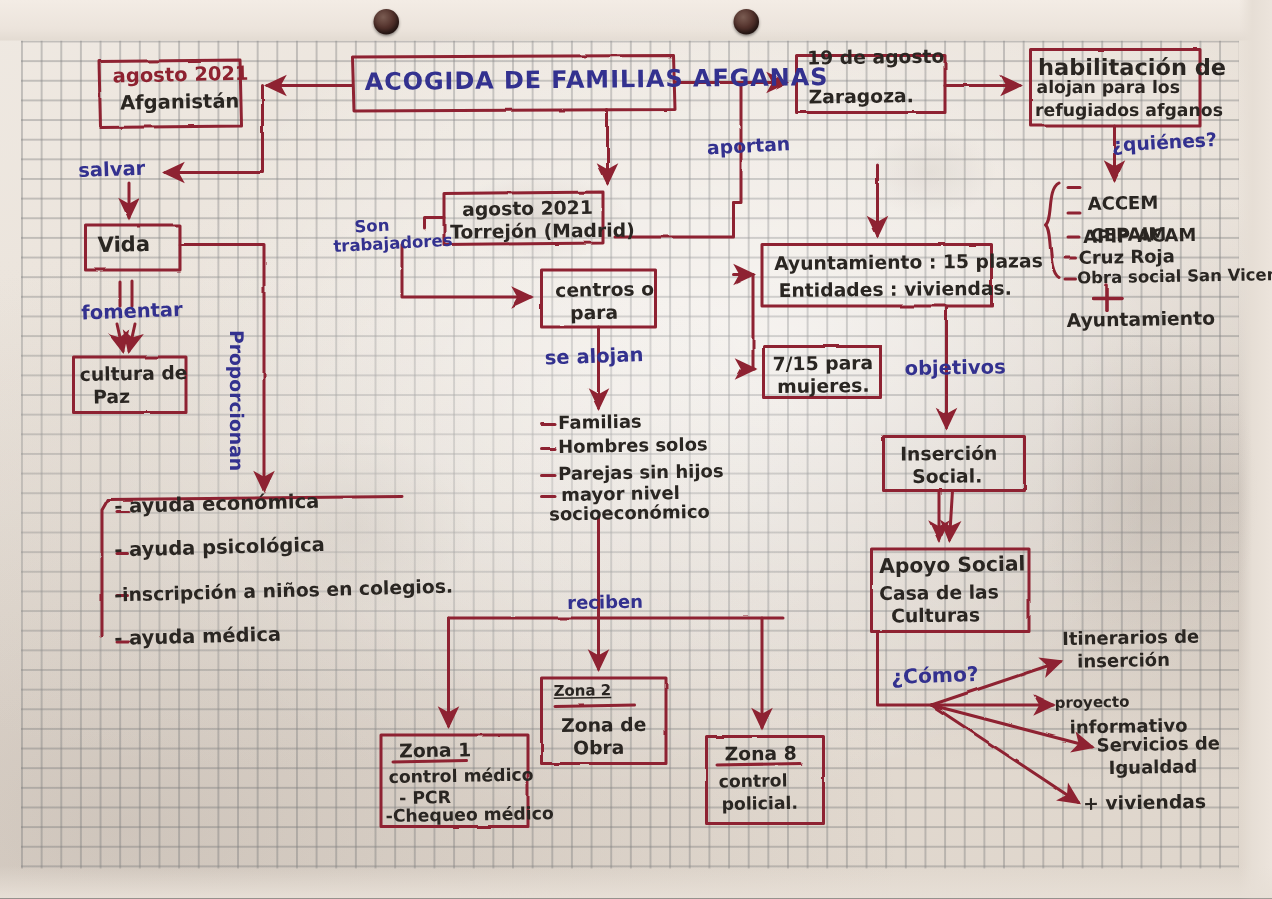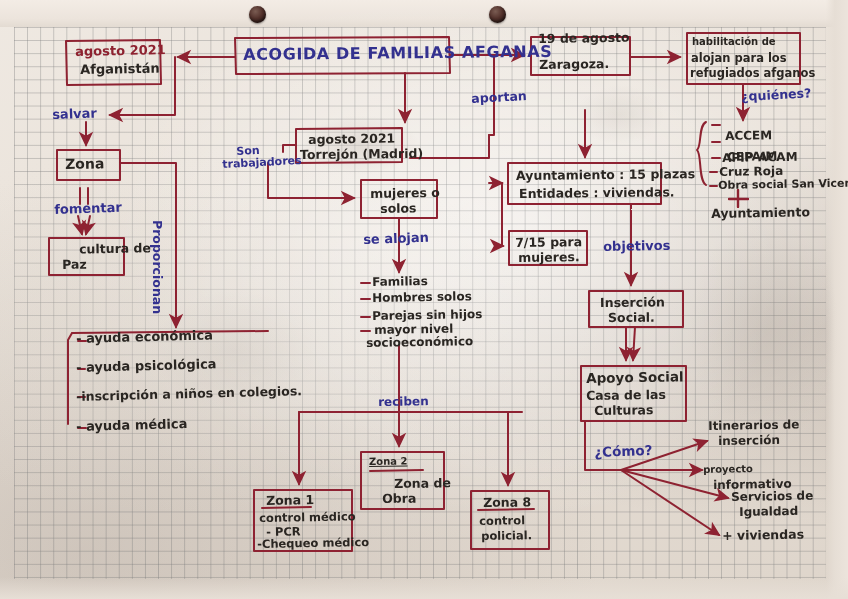--- a/index.html
+++ b/index.html
@@ -216,33 +216,33 @@
   <div class="pin" style="left:489px;top:6px;"></div>
 
   <div class="lbl red hand" style="left:75px;top:45px;font-size:13px;transform:rotate(-1.2deg);">agosto 2021</div>
   <div class="lbl blk hand" style="left:80px;top:63px;font-size:13px;transform:rotate(-1deg);">Afganistán</div>
 
   <div class="lbl blue hand" style="left:243px;top:46px;font-size:16px;letter-spacing:.6px;transform:rotate(-.6deg);">ACOGIDA DE FAMILIAS AFGANAS</div>
 
   <div class="lbl blk hand" style="left:538px;top:32px;font-size:12.5px;transform:rotate(-.8deg);">19 de agosto</div>
   <div class="lbl blk hand" style="left:539px;top:58px;font-size:12.5px;transform:rotate(-.8deg);">Zaragoza.</div>
 
-  <div class="lbl blk hand" style="left:692px;top:37px;font-size:10px;">habilitación de</div>
+  <div class="lbl blk hand" style="left:692px;top:37px;font-size:15px;">habilitación de</div>
   <div class="lbl blk hand" style="left:691px;top:52px;font-size:11.5px;">alojan para los</div>
   <div class="lbl blk hand" style="left:690px;top:67px;font-size:11.5px;">refugiados afganos</div>
 
   <div class="lbl blk hand" style="left:308px;top:133px;font-size:12.5px;transform:rotate(-1deg);">agosto 2021</div>
   <div class="lbl blk hand" style="left:300px;top:148px;font-size:12.5px;transform:rotate(-.6deg);">Torrejón (Madrid)</div>
 
-  <div class="lbl blk hand" style="left:370px;top:187px;font-size:12.5px;transform:rotate(-1deg);">mujeres o</div>
-  <div class="lbl blk hand" style="left:380px;top:202px;font-size:12.5px;transform:rotate(-1deg);">solos</div>
-
-  <div class="lbl blk hand" style="left:65px;top:157px;font-size:14px;transform:rotate(-1deg);">Zona</div>
-
-  <div class="lbl blk hand" style="left:53px;top:243px;font-size:12.5px;transform:rotate(-1deg);padding-left:26px;">cultura de</div>
+  <div class="lbl blk hand" style="left:370px;top:187px;font-size:12.5px;transform:rotate(-1deg);">centros o</div>
+  <div class="lbl blk hand" style="left:380px;top:202px;font-size:12.5px;transform:rotate(-1deg);">para</div>
+
+  <div class="lbl blk hand" style="left:65px;top:157px;font-size:14px;transform:rotate(-1deg);">Vida</div>
+
+  <div class="lbl blk hand" style="left:53px;top:243px;font-size:12.5px;transform:rotate(-1deg);">cultura de</div>
   <div class="lbl blk hand" style="left:62px;top:258px;font-size:12.5px;transform:rotate(-1deg);">Paz</div>
 
   <div class="lbl blk hand" style="left:516px;top:169px;font-size:12.5px;transform:rotate(-.6deg);">Ayuntamiento : 15 plazas</div>
   <div class="lbl blk hand" style="left:519px;top:187px;font-size:12.5px;transform:rotate(-.6deg);">Entidades : viviendas.</div>
 
   <div class="lbl blk hand" style="left:515px;top:236px;font-size:12.5px;transform:rotate(-.8deg);">7/15 para</div>
   <div class="lbl blk hand" style="left:518px;top:251px;font-size:12.5px;transform:rotate(-.8deg);">mujeres.</div>
 
   <div class="lbl blk hand" style="left:600px;top:296px;font-size:12.5px;transform:rotate(-.5deg);">Inserción</div>
   <div class="lbl blk hand" style="left:608px;top:311px;font-size:12.5px;transform:rotate(-.5deg);">Social.</div>
@@ -250,21 +250,21 @@
   <div class="lbl blk hand" style="left:586px;top:371px;font-size:13.5px;transform:rotate(-1deg);">Apoyo Social</div>
   <div class="lbl blk hand" style="left:586px;top:389px;font-size:12.5px;transform:rotate(-.8deg);">Casa de las</div>
   <div class="lbl blk hand" style="left:594px;top:404px;font-size:12.5px;transform:rotate(-.8deg);">Culturas</div>
 
   <div class="lbl blk hand" style="left:266px;top:494px;font-size:12.5px;transform:rotate(-1deg);">Zona 1</div>
   <div class="lbl blk hand" style="left:259px;top:512px;font-size:11.5px;transform:rotate(-1deg);">control médico</div>
   <div class="lbl blk hand" style="left:266px;top:526px;font-size:11.5px;transform:rotate(-1deg);">- PCR</div>
   <div class="lbl blk hand" style="left:257px;top:538px;font-size:11.5px;transform:rotate(-1deg);">-Chequeo médico</div>
 
   <div class="lbl blk hand" style="left:369px;top:457px;font-size:10px;transform:rotate(-.8deg);text-decoration:underline;">Zona 2</div>
-  <div class="lbl blk hand" style="left:374px;top:477px;font-size:12.5px;transform:rotate(-.8deg);margin-left:20px;">Zona de</div>
+  <div class="lbl blk hand" style="left:374px;top:477px;font-size:12.5px;transform:rotate(-.8deg);">Zona de</div>
   <div class="lbl blk hand" style="left:382px;top:492px;font-size:12.5px;transform:rotate(-.8deg);">Obra</div>
 
   <div class="lbl blk hand" style="left:483px;top:496px;font-size:12.5px;transform:rotate(-.8deg);">Zona 8</div>
   <div class="lbl blk hand" style="left:479px;top:515px;font-size:11.5px;transform:rotate(-1deg);">control</div>
   <div class="lbl blk hand" style="left:481px;top:530px;font-size:11.5px;transform:rotate(-1deg);">policial.</div>
 
   <div class="lbl blue hand" style="left:471px;top:92px;font-size:12.5px;transform:rotate(-3deg);">aportan</div>
   <div class="lbl blue hand" style="left:741px;top:90px;font-size:12.5px;transform:rotate(-3deg);">¿quiénes?</div>
   <div class="lbl blue hand" style="left:52px;top:108px;font-size:13px;transform:rotate(-2deg);">salvar</div>
   <div class="lbl blue hand" style="left:54px;top:203px;font-size:13px;transform:rotate(-2deg);">fomentar</div>

